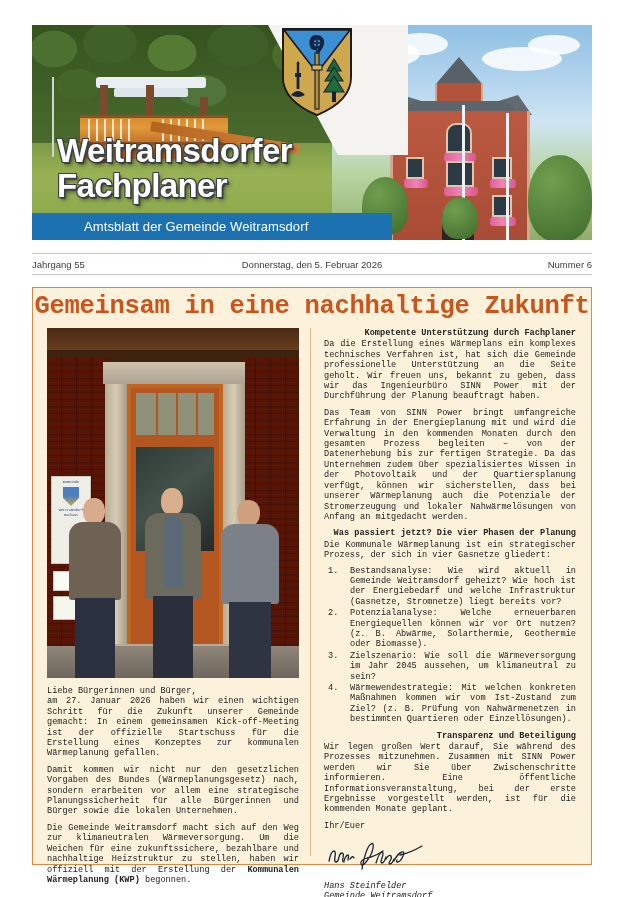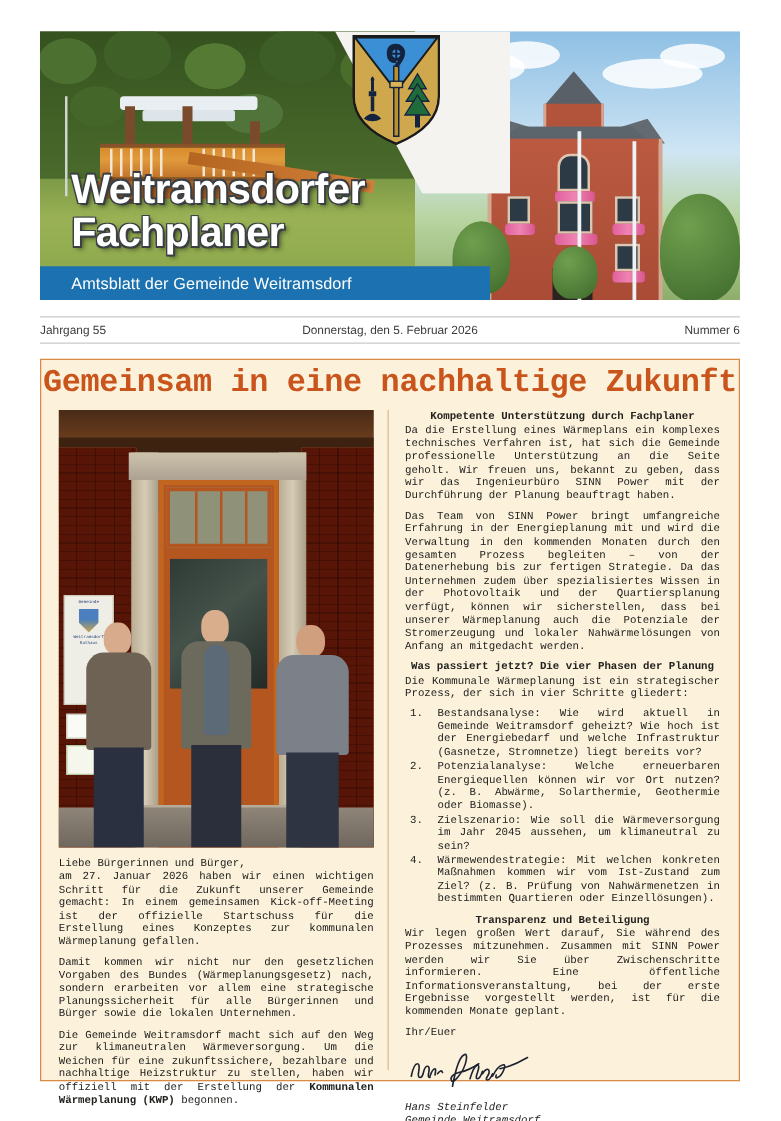--- a/index.html
+++ b/index.html
@@ -133,21 +133,21 @@
     position: absolute; left: 25px; top: 108px; z-index: 6;
     color: #ffffff;
     font-weight: bold; font-size: 33px; line-height: 35px;
     letter-spacing: -0.6px;
     text-shadow:
       1.6px 1.6px 0 #3a3f44, -1px -1px 0 #3a3f44, 1px -1px 0 #3a3f44,
       -1px 1px 0 #3a3f44, 2.5px 2.5px 4px rgba(0,0,0,.55);
   }
   .mh-bluebar {
     position: absolute; left: 0; top: 188px; width: 360px; height: 27px;
-    background: #1c72b0; z-index: 7;
+    background: #1c72b0; z-index: 7; padding-left: 27px;
   }
   .mh-bluebar span {
     display: block; color: #ffffff; font-size: 13px; line-height: 27px;
     padding-left: 25px; letter-spacing: .1px;
   }
 
   
   .infobar {
     position: absolute; left: 32px; top: 253px; width: 560px; height: 22px;
     border-top: 1px solid #c9c9c9; border-bottom: 1px solid #c9c9c9;
@@ -252,21 +252,21 @@
   .p-legs { position: absolute; }
   .ph-ground {
     position: absolute; left: 0; bottom: 0; width: 100%; height: 32px;
     background: linear-gradient(to bottom,#8f8579,#6f675d);
   }
   .ph-step {
     position: absolute; left: 62px; bottom: 22px; width: 132px; height: 12px;
     background: #b6ab99;
   }
 
-  .p-title { font-weight: bold; font-size: 8.6px; margin-bottom: 1px; text-align: center; }
+  .p-title { font-weight: bold; font-size: 8.6px; margin-bottom: 1px; text-align: right; }
   p.body { margin-bottom: 0; }
   .gap { margin-top: 6px; }
   .olist { margin-top: 5px; }
   .oitem {
     position: relative; padding-left: 26px; margin-bottom: 1px;
     text-align: justify;
   }
   .oitem .num {
     position: absolute; left: 4px; top: 0; width: 16px; text-align: left;
   }
@@ -441,21 +441,21 @@
       <p class="body gap"><span>Die Gemeinde Weitramsdorf macht sich auf den Weg zur klimaneutralen Wärmeversorgung. Um die Weichen für eine zukunftssichere, bezahlbare und nachhaltige Heizstruktur zu stellen, haben wir offiziell mit der Erstellung der </span><b>Kommunalen Wärmeplanung (KWP)</b><span> begonnen.</span></p>
     </div>
 
     <div class="col col-right">
 
       <div class="p-title">Kompetente Unterstützung durch Fachplaner</div>
       <p class="body">Da die Erstellung eines Wärmeplans ein komplexes technisches Verfahren ist, hat sich die Gemeinde professionelle Unterstützung an die Seite geholt. Wir freuen uns, bekannt zu geben, dass wir das Ingenieurbüro SINN Power mit der Durchführung der Planung beauftragt haben.</p>
       <p class="body gap">Das Team von SINN Power bringt umfangreiche Erfahrung in der Energieplanung mit und wird die Verwaltung in den kommenden Monaten durch den gesamten Prozess begleiten – von der Datenerhebung bis zur fertigen Strategie. Da das Unternehmen zudem über spezialisiertes Wissen in der Photovoltaik und der Quartiersplanung verfügt, können wir sicherstellen, dass bei unserer Wärmeplanung auch die Potenziale der Stromerzeugung und lokaler Nahwärmelösungen von Anfang an mitgedacht werden.</p>
 
       <div class="p-title gap">Was passiert jetzt? Die vier Phasen der Planung</div>
-      <p class="body">Die Kommunale Wärmeplanung ist ein strategischer Prozess, der sich in vier Schritte gliedert:</p>
+      <p class="body">Die Kommunale Wärmeplanung ist ein strategischer Prozess, der sich in vier Gasnetze gliedert:</p>
 
       <div class="olist">
         <div class="oitem">
           <span class="num">1.</span>
           <span>Bestandsanalyse: Wie wird aktuell in Gemeinde Weitramsdorf geheizt? Wie hoch ist der Energiebedarf und welche Infrastruktur (Gasnetze, Stromnetze) liegt bereits vor?</span>
         </div>
         <div class="oitem">
           <span class="num">2.</span>
           <span>Potenzialanalyse: Welche erneuerbaren Energiequellen können wir vor Ort nutzen? (z. B. Abwärme, Solarthermie, Geothermie oder Biomasse).</span>
         </div>

